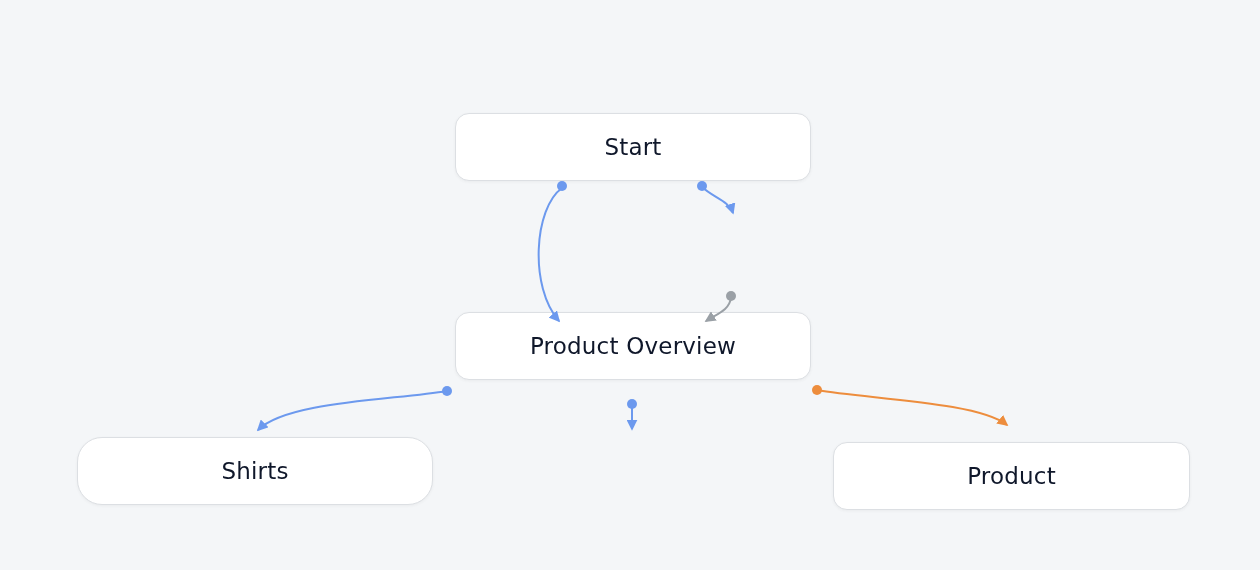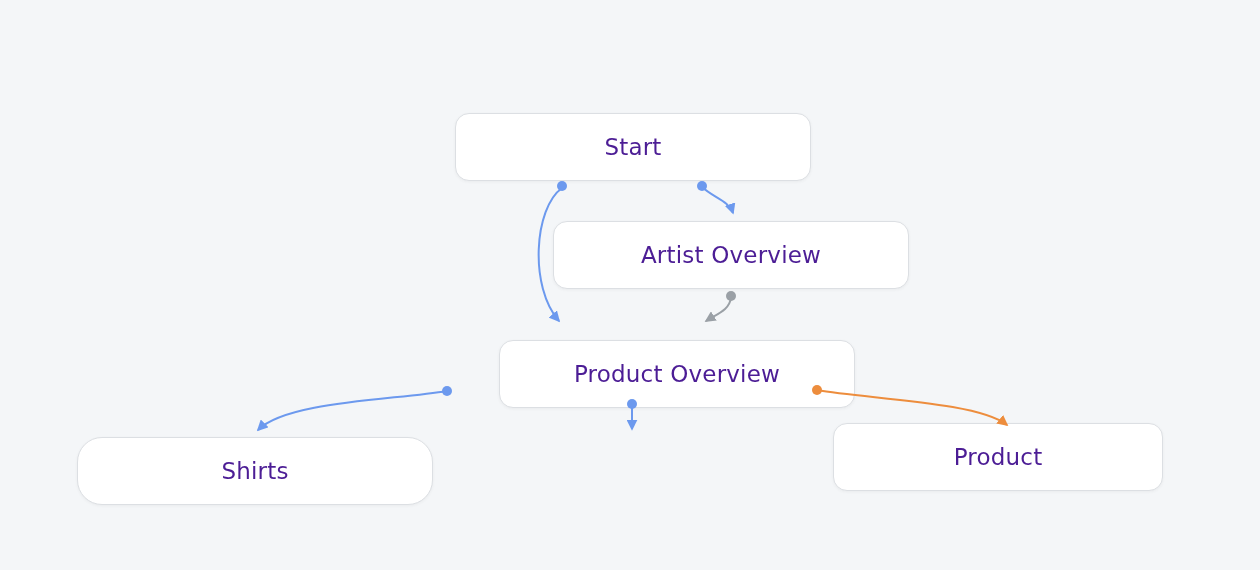--- a/index.html
+++ b/index.html
@@ -23,55 +23,52 @@
     height: 68px;
     background: #FFFFFF;
     border: 1px solid #DCDFE3;
     border-radius: 14px;
     box-sizing: border-box;
     display: flex;
     align-items: center;
     justify-content: center;
     font-size: 23px;
     font-weight: 500;
-    color: #4c1d95;
+    color: #0f172a;
     letter-spacing: 0.2px;
     box-shadow: 0 1px 3px rgba(60,64,67,0.06);
     cursor: pointer;
     z-index: 1;
   }
   #node-start            { left: 455px; top: 113px; }
   #node-artist-overview  { left: 553px; top: 221px; }
-  #node-product-overview { left: 455px; top: 340px; margin-left: 44px; }
+  #node-product-overview { left: 455px; top: 312px; }
   #node-shirts           { left:  77px; top: 437px; border-radius: 25px; }
   #node-music            { left: 455px; top: 437px; }
-  #node-product          { left: 833px; top: 423px; width: 330px; }
+  #node-product          { left: 833px; top: 442px; width: 357px; }
   svg.edges {
     position: absolute;
     left: 0; top: 0;
     width: 1260px;
     height: 570px;
     z-index: 2;
     pointer-events: none;
   }
   svg.edges path.edge { pointer-events: stroke; cursor: pointer; }
   svg.edges circle.handle { pointer-events: all; cursor: pointer; }
 </style>
 </head>
 <body>
 
 <div class="canvas">
 
   <div class="node" id="node-start">
     <span>Start</span>
   </div>
 
-  <div class="node" id="node-artist-overview">
-    <span>Artist Overview</span>
-  </div>
 
   <div class="node" id="node-product-overview">
     <span>Product Overview</span>
   </div>
 
   <div class="node" id="node-shirts">
     <span>Shirts</span>
   </div>
 
 

